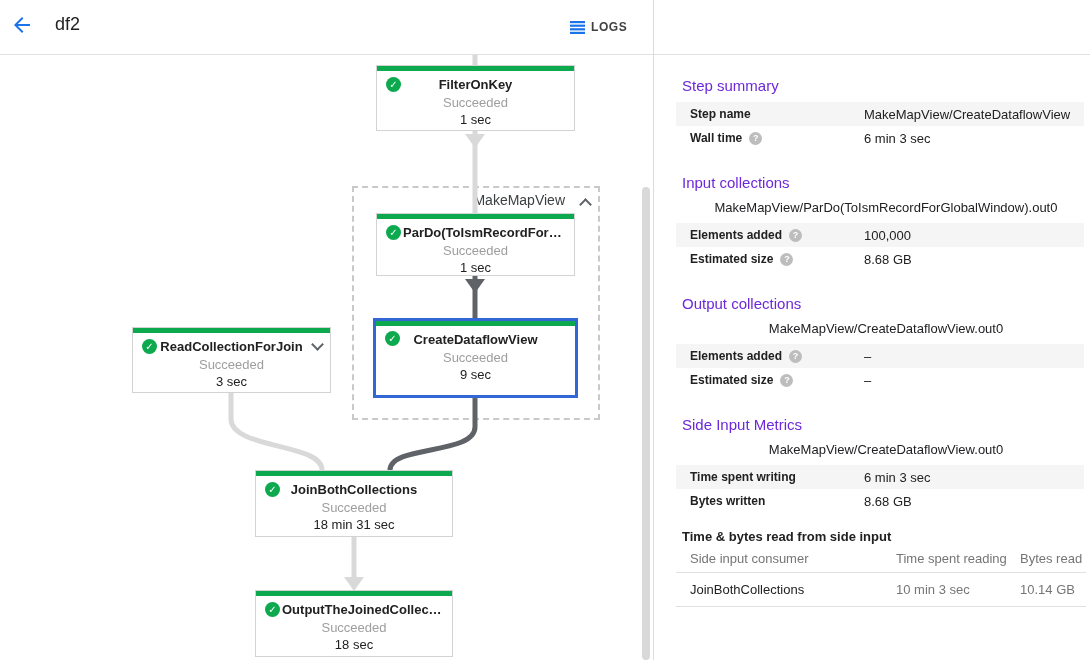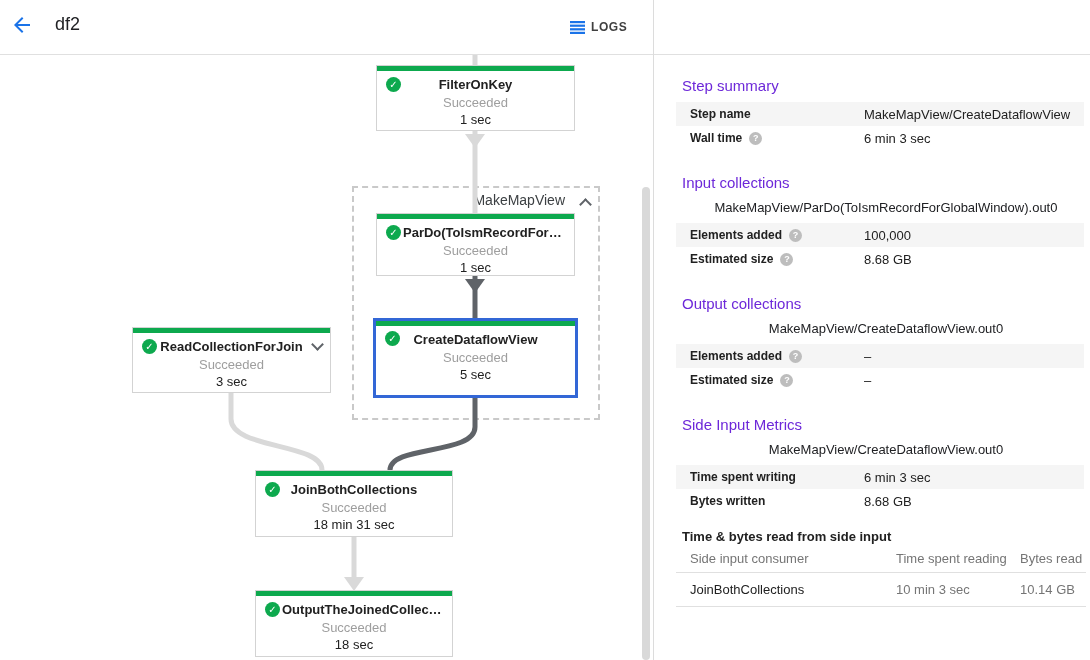--- a/index.html
+++ b/index.html
@@ -137,21 +137,21 @@
       <div class="node-title">ParDo(ToIsmRecordFor…</div>
       <div class="node-status">Succeeded</div>
       <div class="node-time">1 sec</div>
     </div>
 
     <div class="node selected" style="left:373px;top:263px;width:205px;height:80px">
       <div class="node-bar"></div>
       <div class="check">✓</div>
       <div class="node-title">CreateDataflowView</div>
       <div class="node-status">Succeeded</div>
-      <div class="node-time">5 sec</div>
+      <div class="node-time">9 sec</div>
     </div>
 
     <div class="node" style="left:132px;top:272px;width:199px;height:66px">
       <div class="node-bar"></div>
       <div class="check">✓</div>
       <span class="chev node-chev"></span>
       <div class="node-title">ReadCollectionForJoin</div>
       <div class="node-status">Succeeded</div>
       <div class="node-time">3 sec</div>
     </div>

